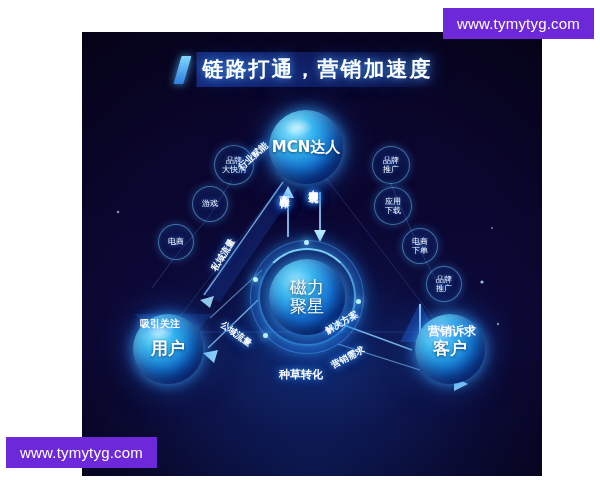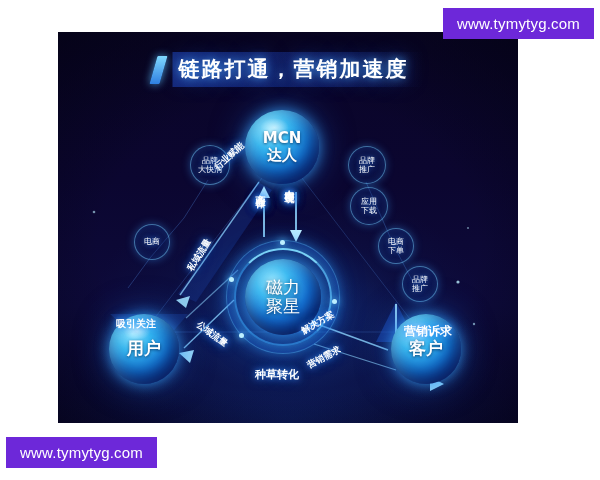--- a/index.html
+++ b/index.html
@@ -11,24 +11,24 @@
     width: 600px;
     height: 480px;
     position: relative;
     overflow: hidden;
     font-family: "DejaVu Sans", "Liberation Sans", sans-serif;
   }
 
   
   #poster {
     position: absolute;
-    left: 58px;
+    left: 82px;
     top: 32px;
     width: 460px;
-    height: 391px;
+    height: 444px;
     background:
       radial-gradient(ellipse 60% 45% at 50% 72%, rgba(20,70,160,0.55) 0%, rgba(12,30,90,0.22) 45%, rgba(8,6,38,0) 72%),
       radial-gradient(ellipse 80% 60% at 50% 100%, rgba(16,60,150,0.35) 0%, rgba(8,6,38,0) 65%),
       linear-gradient(180deg, #0a0527 0%, #0b0630 38%, #0d0a3a 70%, #0a0730 100%);
     overflow: hidden;
   }
 
   
   #poster::after{
     content:"";
@@ -65,21 +65,21 @@
     text-shadow: 0 0 10px rgba(80,170,255,0.85), 0 0 22px rgba(40,110,230,0.6);
     background: linear-gradient(90deg, rgba(32,70,190,0.55), rgba(30,60,170,0.30) 70%, rgba(20,30,120,0) 100%);
     padding: 3px 14px 4px 6px;
   }
 
   
   .sphere {
     position: absolute;
     border-radius: 50%;
     display: flex;
-    flex-direction: column;
+    flex-direction: row;
     align-items: center;
     justify-content: center;
     color: #ffffff;
     font-weight: bold;
     text-align: center;
     line-height: 1.12;
     z-index: 5;
     background:
       radial-gradient(circle at 34% 28%, #8fe6ff 0%, #35b6f0 26%, #1478d8 56%, #0b3ea8 82%, #0a2b7a 100%);
     box-shadow:
@@ -313,20 +313,23 @@
     <div class="orbit-dot" id="od1"></div>
     <div class="orbit-dot" id="od2"></div>
     <div class="orbit-dot" id="od3"></div>
     <div class="orbit-dot" id="od4"></div>
   </div>
 
   <div class="bubble" id="b-l1">
     <span>品牌</span>
     <span>大快消</span>
   </div>
+  <div class="bubble" id="b-l2">
+    <span>游戏</span>
+  </div>
   <div class="bubble" id="b-l3">
     <span>电商</span>
   </div>
 
   <div class="bubble" id="b-r4">
     <span>品牌</span>
     <span>推广</span>
   </div>
   <div class="bubble" id="b-r1">
     <span>应用</span>

